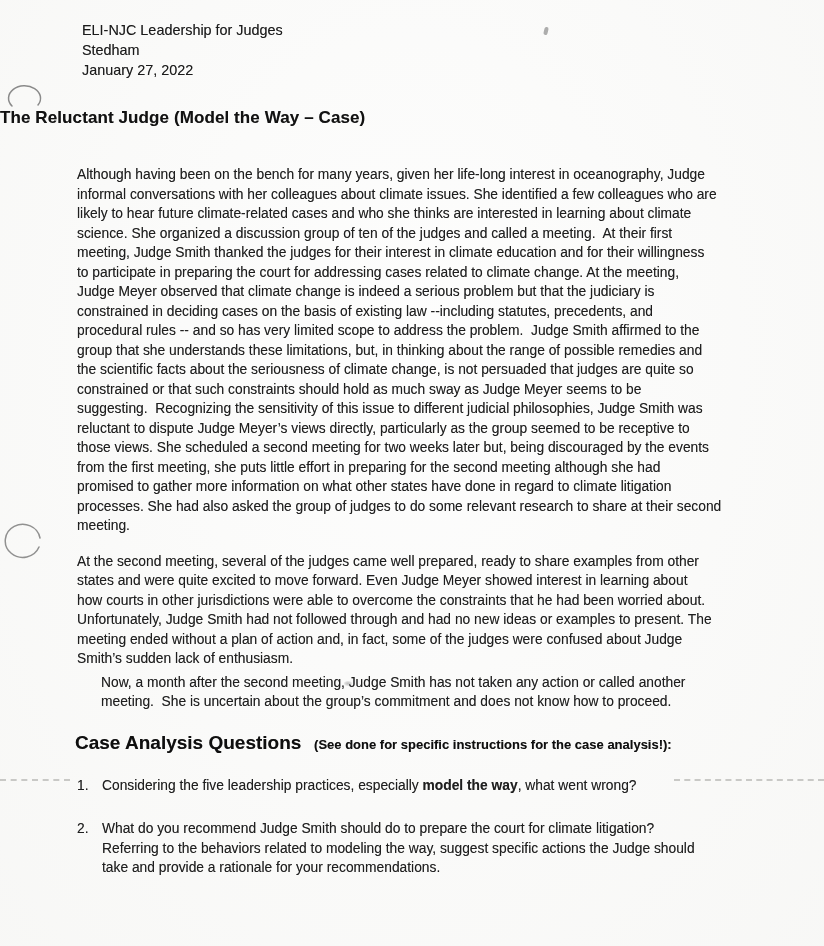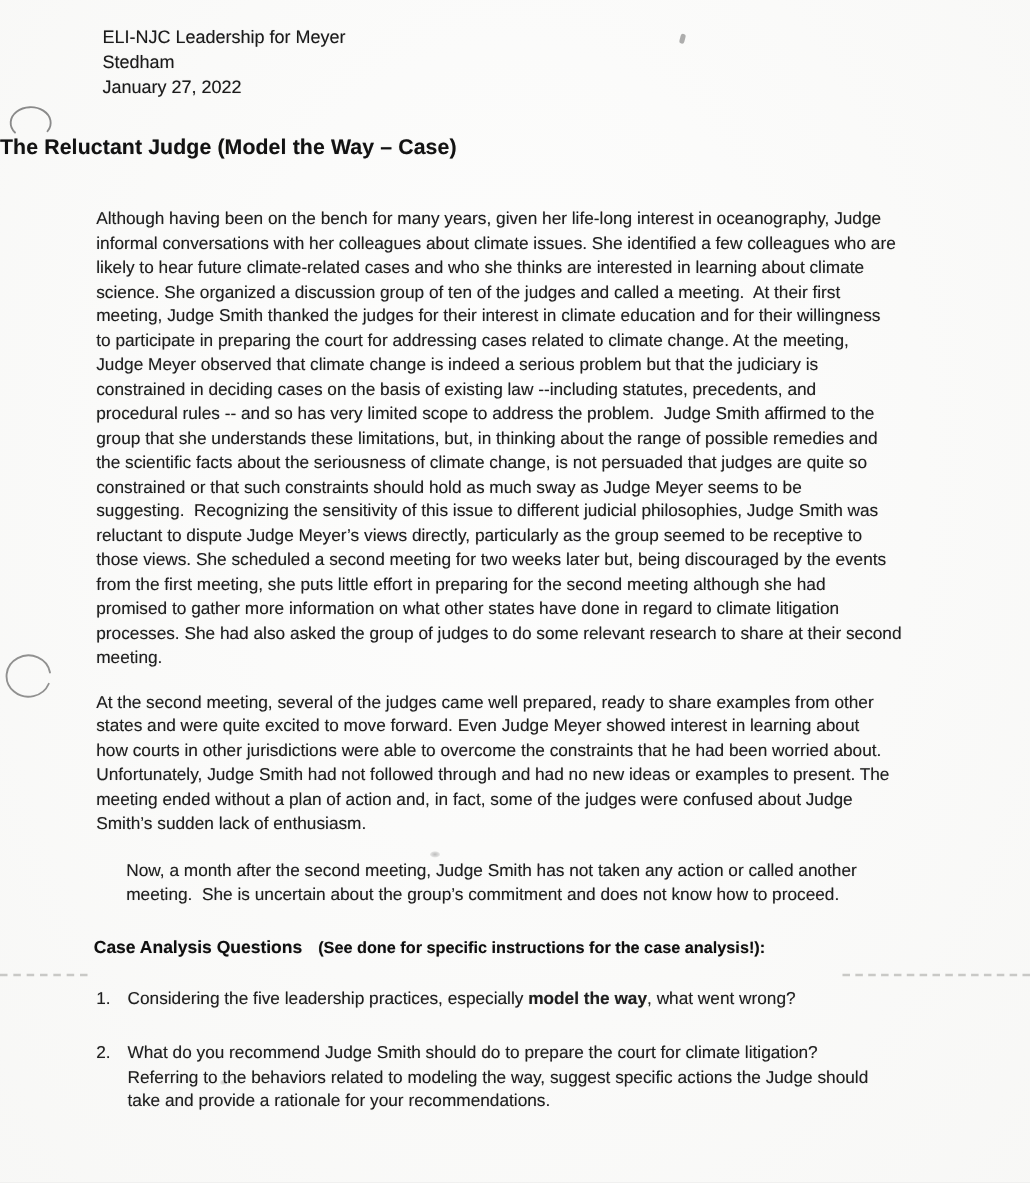--- a/index.html
+++ b/index.html
@@ -41,26 +41,26 @@
     letter-spacing:0.1px;
   }
 
   
   .content {
     position:absolute; left:77px; top:165px; width:710px;
     font-size:13.8px; line-height:19.5px;
   }
   .tline { white-space:pre; }
   .para-1 { margin-bottom:16px; }
-  .para-2 { margin-bottom:18px; }
+  .para-2 { margin-bottom:4px; }
   .para-3 { margin-bottom:17px;margin-left:24px; }
 
   
   .sec { margin:0 0 18px -2px; line-height:26px; font-weight:700; color:#0f0f0f; white-space:nowrap; }
-  .sec-main { font-size:14px;text-align:center; }
+  .sec-main { font-size:19px;text-align:center; }
   .sec-sub  { font-size:13px; margin-left:7px; }
 
   
   .questions { list-style:none; margin:0; padding:0; }
   .question { display:flex; align-items:flex-start; }
   .question-1 { margin-bottom:24px; }
   .qnum { flex:none; width:25px; }
   .qtext .b { font-weight:700; }
 </style>
 </head>
@@ -76,21 +76,21 @@
   </svg>
 
   <div class="dash dash-l"></div>
   <div class="dash dash-r"></div>
 
   <div class="speck speck-1"></div>
   <div class="speck speck-2"></div>
   <div class="speck speck-3"></div>
 
   <header class="doc-header scanblur">
-    <div>ELI-NJC Leadership for Meyer</div>
+    <div>ELI-NJC Leadership for Judges</div>
     <div>Stedham</div>
     <div>January 27, 2022</div>
   </header>
 
   <h1 class="doc-title scanblur">The Reluctant Judge (Model the Way – Case)</h1>
 
   <main class="content scanblur">
 
     <div class="para para-1">
         <div class="tline">Although having been on the bench for many years, given her life-long interest in oceanography, Judge</div>

